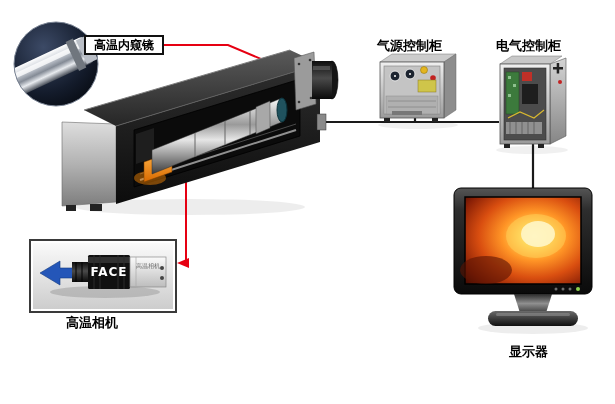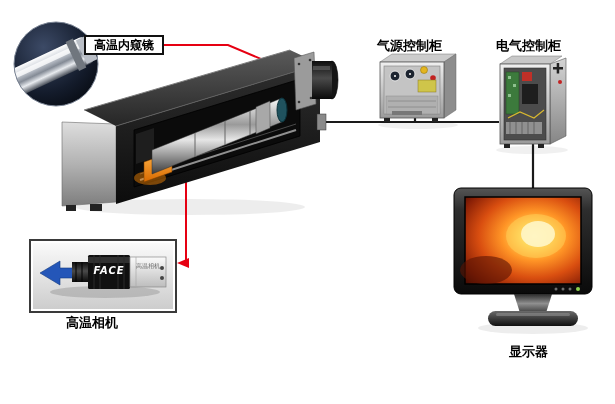--- a/index.html
+++ b/index.html
@@ -13,21 +13,21 @@
     left:84px; top:35px; width:76px; height:16px; line-height:16px;
     background:#fff; border:2px solid #111; text-align:center;
     font-size:12px; font-weight:600;
   }
   .air-lbl  { left:377px; top:37px; font-size:13px; }
   .elec-lbl { left:496px; top:37px; font-size:13px; }
   .cam-lbl  { left:66px;  top:314px; font-size:13px; }
   .mon-lbl  { left:509px; top:335px; font-size:13px;margin-top:8px; }
   .face-txt {
     position:absolute; left:90px; top:265px; width:38px; text-align:center;
-    font-size:10px; font-weight:bold; color:#ffffff; letter-spacing:1px;font-style:italic;
+    font-size:12px; font-weight:bold; color:#ffffff; letter-spacing:1px;
   }
   .cam-body-txt {
     position:absolute; left:131px; top:262px; width:34px; text-align:center;
     font-size:6px; color:#666;
   }
 </style>
 </head>
 <body>
 
 <div class="stage">

